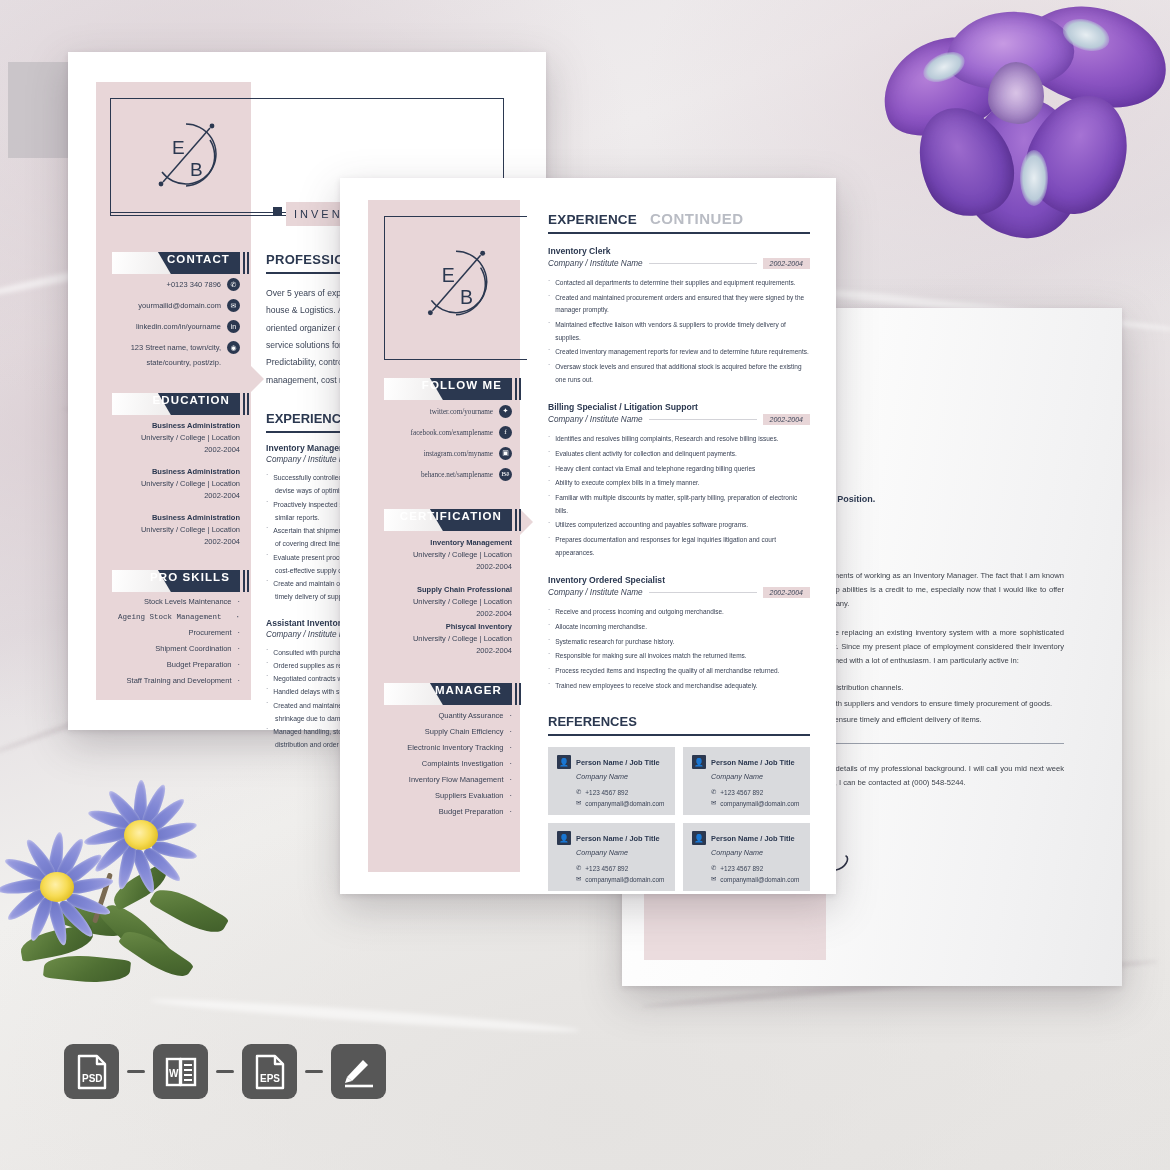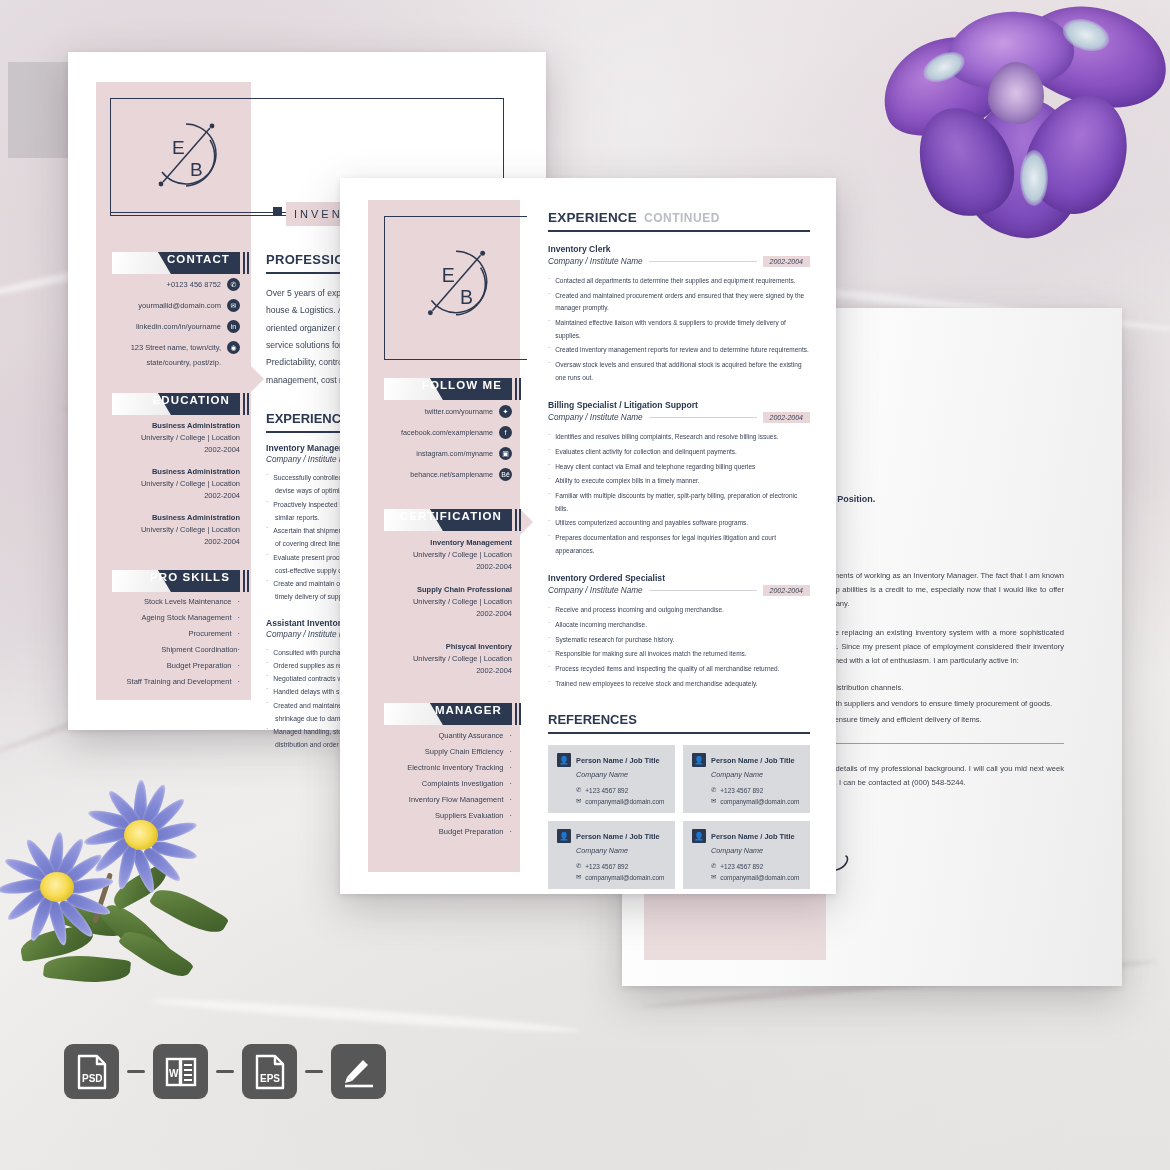--- a/index.html
+++ b/index.html
@@ -228,21 +228,21 @@
 
       <div class="ribbon">
         <div class="bar"></div>
           <div class="slash"></div>
         <span class="txt">CONTACT</span>
         <div class="ticks"></div>
       </div>
 
       <div style="margin-top:12px;font-size:7.5px;color:#3a4356;">
         <div class="contact-row" style="margin-bottom:8px;">
-          <span>+0123 456 8752</span>
+          <span>+0123 340 7896</span>
           <span class="ci">✆</span>
         </div>
         <div class="contact-row" style="margin-bottom:8px;">
           <span>yourmailid@domain.com</span>
           <span class="ci">✉</span>
         </div>
         <div class="contact-row" style="margin-bottom:8px;">
           <span>linkedin.com/in/yourname</span>
           <span class="ci">in</span>
         </div>
@@ -283,29 +283,29 @@
           <div class="slash"></div>
         <span class="txt">PRO SKILLS</span>
         <div class="ticks"></div>
       </div>
 
       <div style="margin-top:13px;font-size:7.5px;color:#3a4356;">
         <div style="display:flex;justify-content:flex-end;gap:6px;margin-bottom:7px;">
           <span>Stock Levels Maintenance</span>
             <span>·</span>
           </div>
-        <div style="display:flex;justify-content:flex-end;gap:6px;margin-bottom:7px;">
+        <div style="display:flex;justify-content:flex-end;gap:14px;margin-bottom:7px;font-family:Liberation Mono, monospace;">
           <span>Ageing Stock Management</span>
             <span>·</span>
           </div>
         <div style="display:flex;justify-content:flex-end;gap:6px;margin-bottom:7px;">
           <span>Procurement</span>
             <span>·</span>
           </div>
-        <div style="display:flex;justify-content:flex-end;margin-bottom:7px;">
+        <div style="display:flex;justify-content:flex-end;gap:6px;margin-bottom:7px;">
           <span>Shipment Coordination</span>
             <span>·</span>
           </div>
         <div style="display:flex;justify-content:flex-end;gap:6px;margin-bottom:7px;">
           <span>Budget Preparation</span>
             <span>·</span>
           </div>
         <div style="display:flex;justify-content:flex-end;gap:6px;">
           <span>Staff Training and Development</span>
             <span>·</span>
@@ -413,21 +413,21 @@
 
     <div style="position:absolute;left:44px;top:200px;width:128px;">
 
       <div class="ribbon">
         <div class="bar"></div>
           <div class="slash"></div>
         <span class="txt">FOLLOW ME</span>
         <div class="ticks"></div>
       </div>
 
-      <div style="margin-top:13px;font-size:7.2px;color:#3a4356;">
+      <div style="margin-top:13px;font-size:7.2px;color:#3a4356;font-family:Liberation Serif, serif;">
         <div class="contact-row" style="margin-bottom:8px;">
           <span>twitter.com/yourname</span>
           <span class="ci">✦</span>
         </div>
         <div class="contact-row" style="margin-bottom:8px;">
           <span>facebook.com/examplename</span>
           <span class="ci">f</span>
         </div>
         <div class="contact-row" style="margin-bottom:8px;">
           <span>instagram.com/myname</span>
@@ -445,21 +445,21 @@
         <span class="txt">CERTIFICATION</span>
         <div class="ticks"></div>
       </div>
 
       <div style="margin-top:15px;text-align:right;font-size:7.5px;color:#3a4356;">
         <div style="margin-bottom:14px;">
           <div style="font-weight:bold;color:#2b3850;">Inventory Management</div>
           <div style="margin-top:3px;">University / College | Location</div>
           <div style="margin-top:3px;">2002-2004</div>
         </div>
-        <div style="margin-bottom:24px;">
+        <div style="margin-bottom:4px;">
           <div style="font-weight:bold;color:#2b3850;">Supply Chain Professional</div>
           <div style="margin-top:3px;">University / College | Location</div>
           <div style="margin-top:3px;">2002-2004</div>
         </div>
         <div>
           <div style="font-weight:bold;color:#2b3850;">Phisycal Inventory</div>
           <div style="margin-top:3px;">University / College | Location</div>
           <div style="margin-top:3px;">2002-2004</div>
         </div>
       </div>
@@ -500,21 +500,21 @@
           <span>Budget Preparation</span>
             <span>·</span>
           </div>
       </div>
     </div>
 
     <div style="position:absolute;left:208px;top:32px;width:262px;color:#3a4356;">
 
       <div style="display:flex;align-items:baseline;gap:7px;">
         <span style="font-size:13.5px;font-weight:bold;color:#2b3850;letter-spacing:.2px;">EXPERIENCE</span>
-        <span style="font-size:12px;font-weight:bold;color:#b9bcc4;letter-spacing:.5px;">CONTINUED</span>
+        <span style="font-size:15px;font-weight:bold;color:#b9bcc4;letter-spacing:.5px;margin-left:6px;">CONTINUED</span>
       </div>
       <div class="rule" style="margin-top:5px;width:262px;"></div>
 
       <div style="margin-top:12px;">
         <div style="font-size:8.6px;font-weight:bold;color:#2b3850;">Inventory Clerk</div>
         <div style="display:flex;align-items:center;margin-top:2px;">
           <span style="font-size:8.2px;font-style:italic;">Company / Institute Name</span>
           <span style="flex:1;height:1px;background:#d3d3d8;margin:0 6px;"></span>
           <span class="datechip">2002-2004</span>
         </div>

